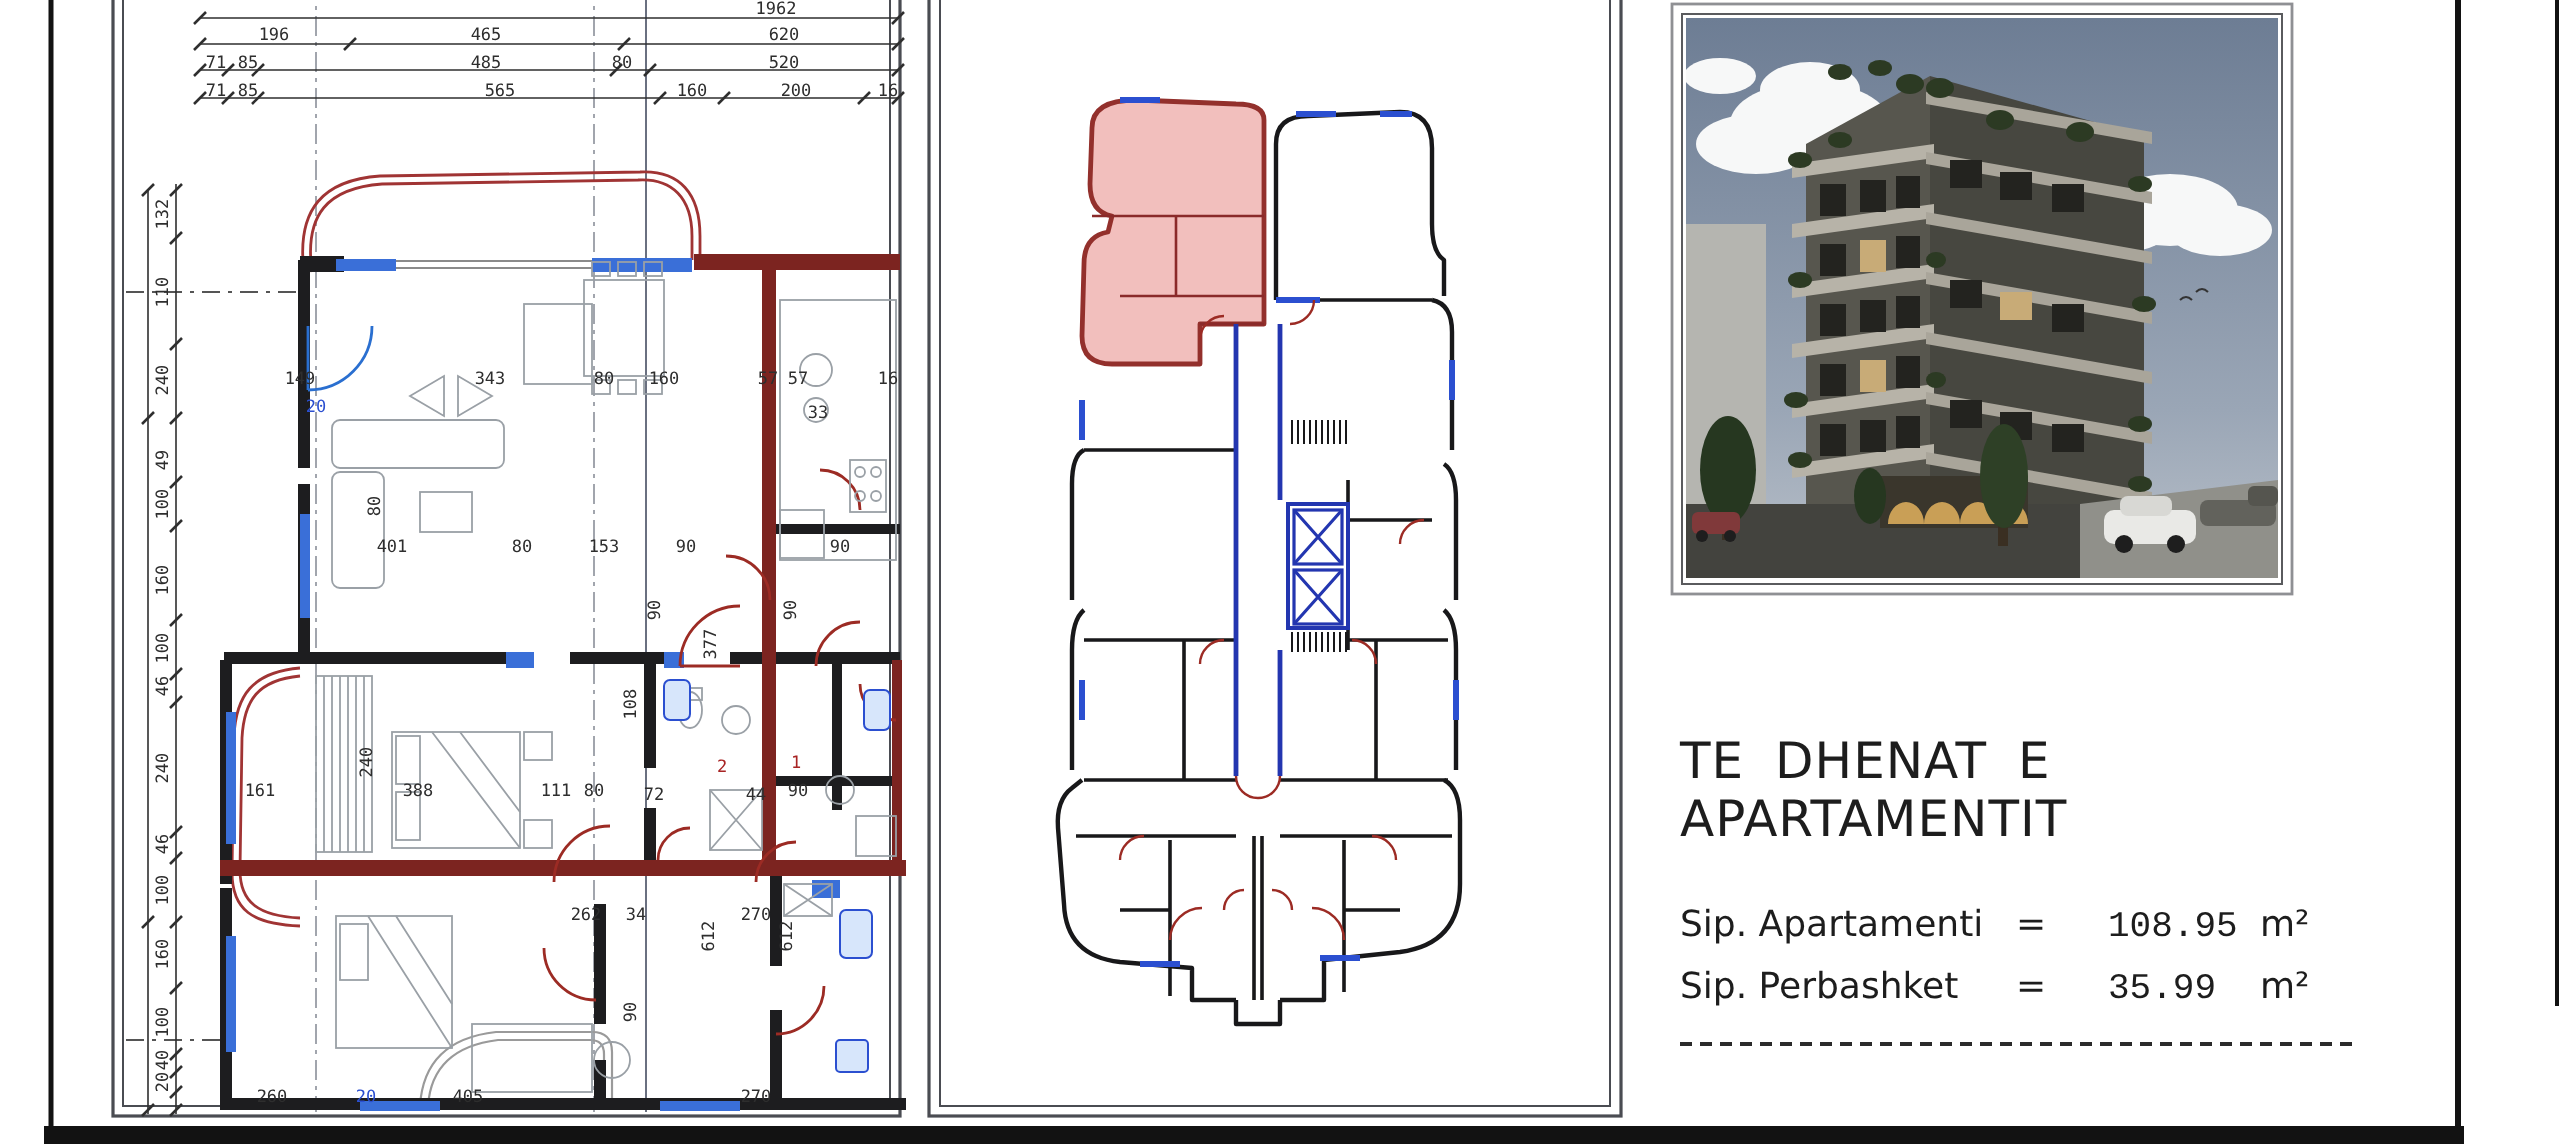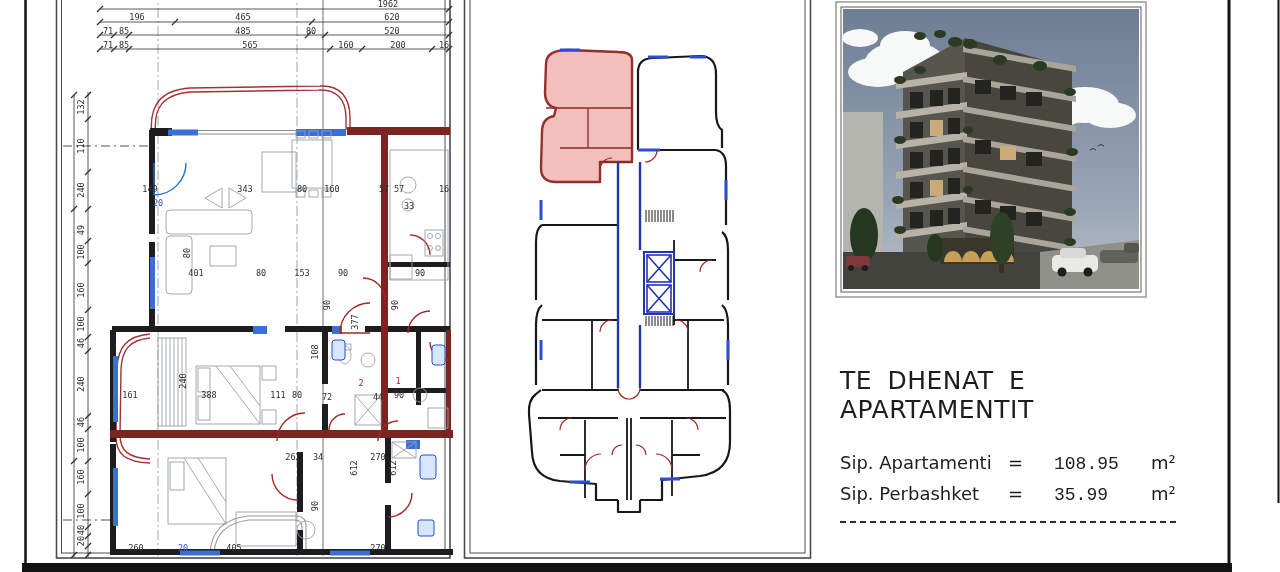--- a/index.html
+++ b/index.html
@@ -5,21 +5,21 @@
   html,body{margin:0;padding:0;background:#ffffff;font-family:"DejaVu Sans",sans-serif;}
   .stage{position:relative;width:1280px;height:572px;background:#fff;overflow:hidden;padding-left:48px;}
   .stage svg{position:absolute;left:0;top:0;}
   .dimtxt text{font-family:"DejaVu Sans Mono",monospace;font-size:8.5px;text-anchor:middle;}
   .info{position:absolute;left:840px;top:366px;width:345px;color:#1d1d1d;}
   .info .title{font-size:25px;letter-spacing:.5px;word-spacing:7px;margin-bottom:24px;}
   .info .row{font-size:18px;line-height:29px;white-space:nowrap;}
   .info .lab{display:inline-block;width:168px;}
   .info .eq{display:inline-block;width:46px;}
   .info .val{display:inline-block;width:76px;font-family:Liberation Mono, monospace;}
-  .info .unit{display:inline-block;margin-left:21px;}
+  .info .unit{display:inline-block;}
   .info .dash{width:336px;border-top:2.5px dashed #2b2b2b;margin:11px 0 13px 0;height:0;}
 </style>
 </head>
 <body>
 
 <div class="stage">
 <svg width="1280" height="572" viewBox="0 0 1280 572">
   <defs>
     <linearGradient id="sky" x1="0" y1="0" x2="0" y2="1">
       <stop offset="0" stop-color="#6d7d94"></stop>

